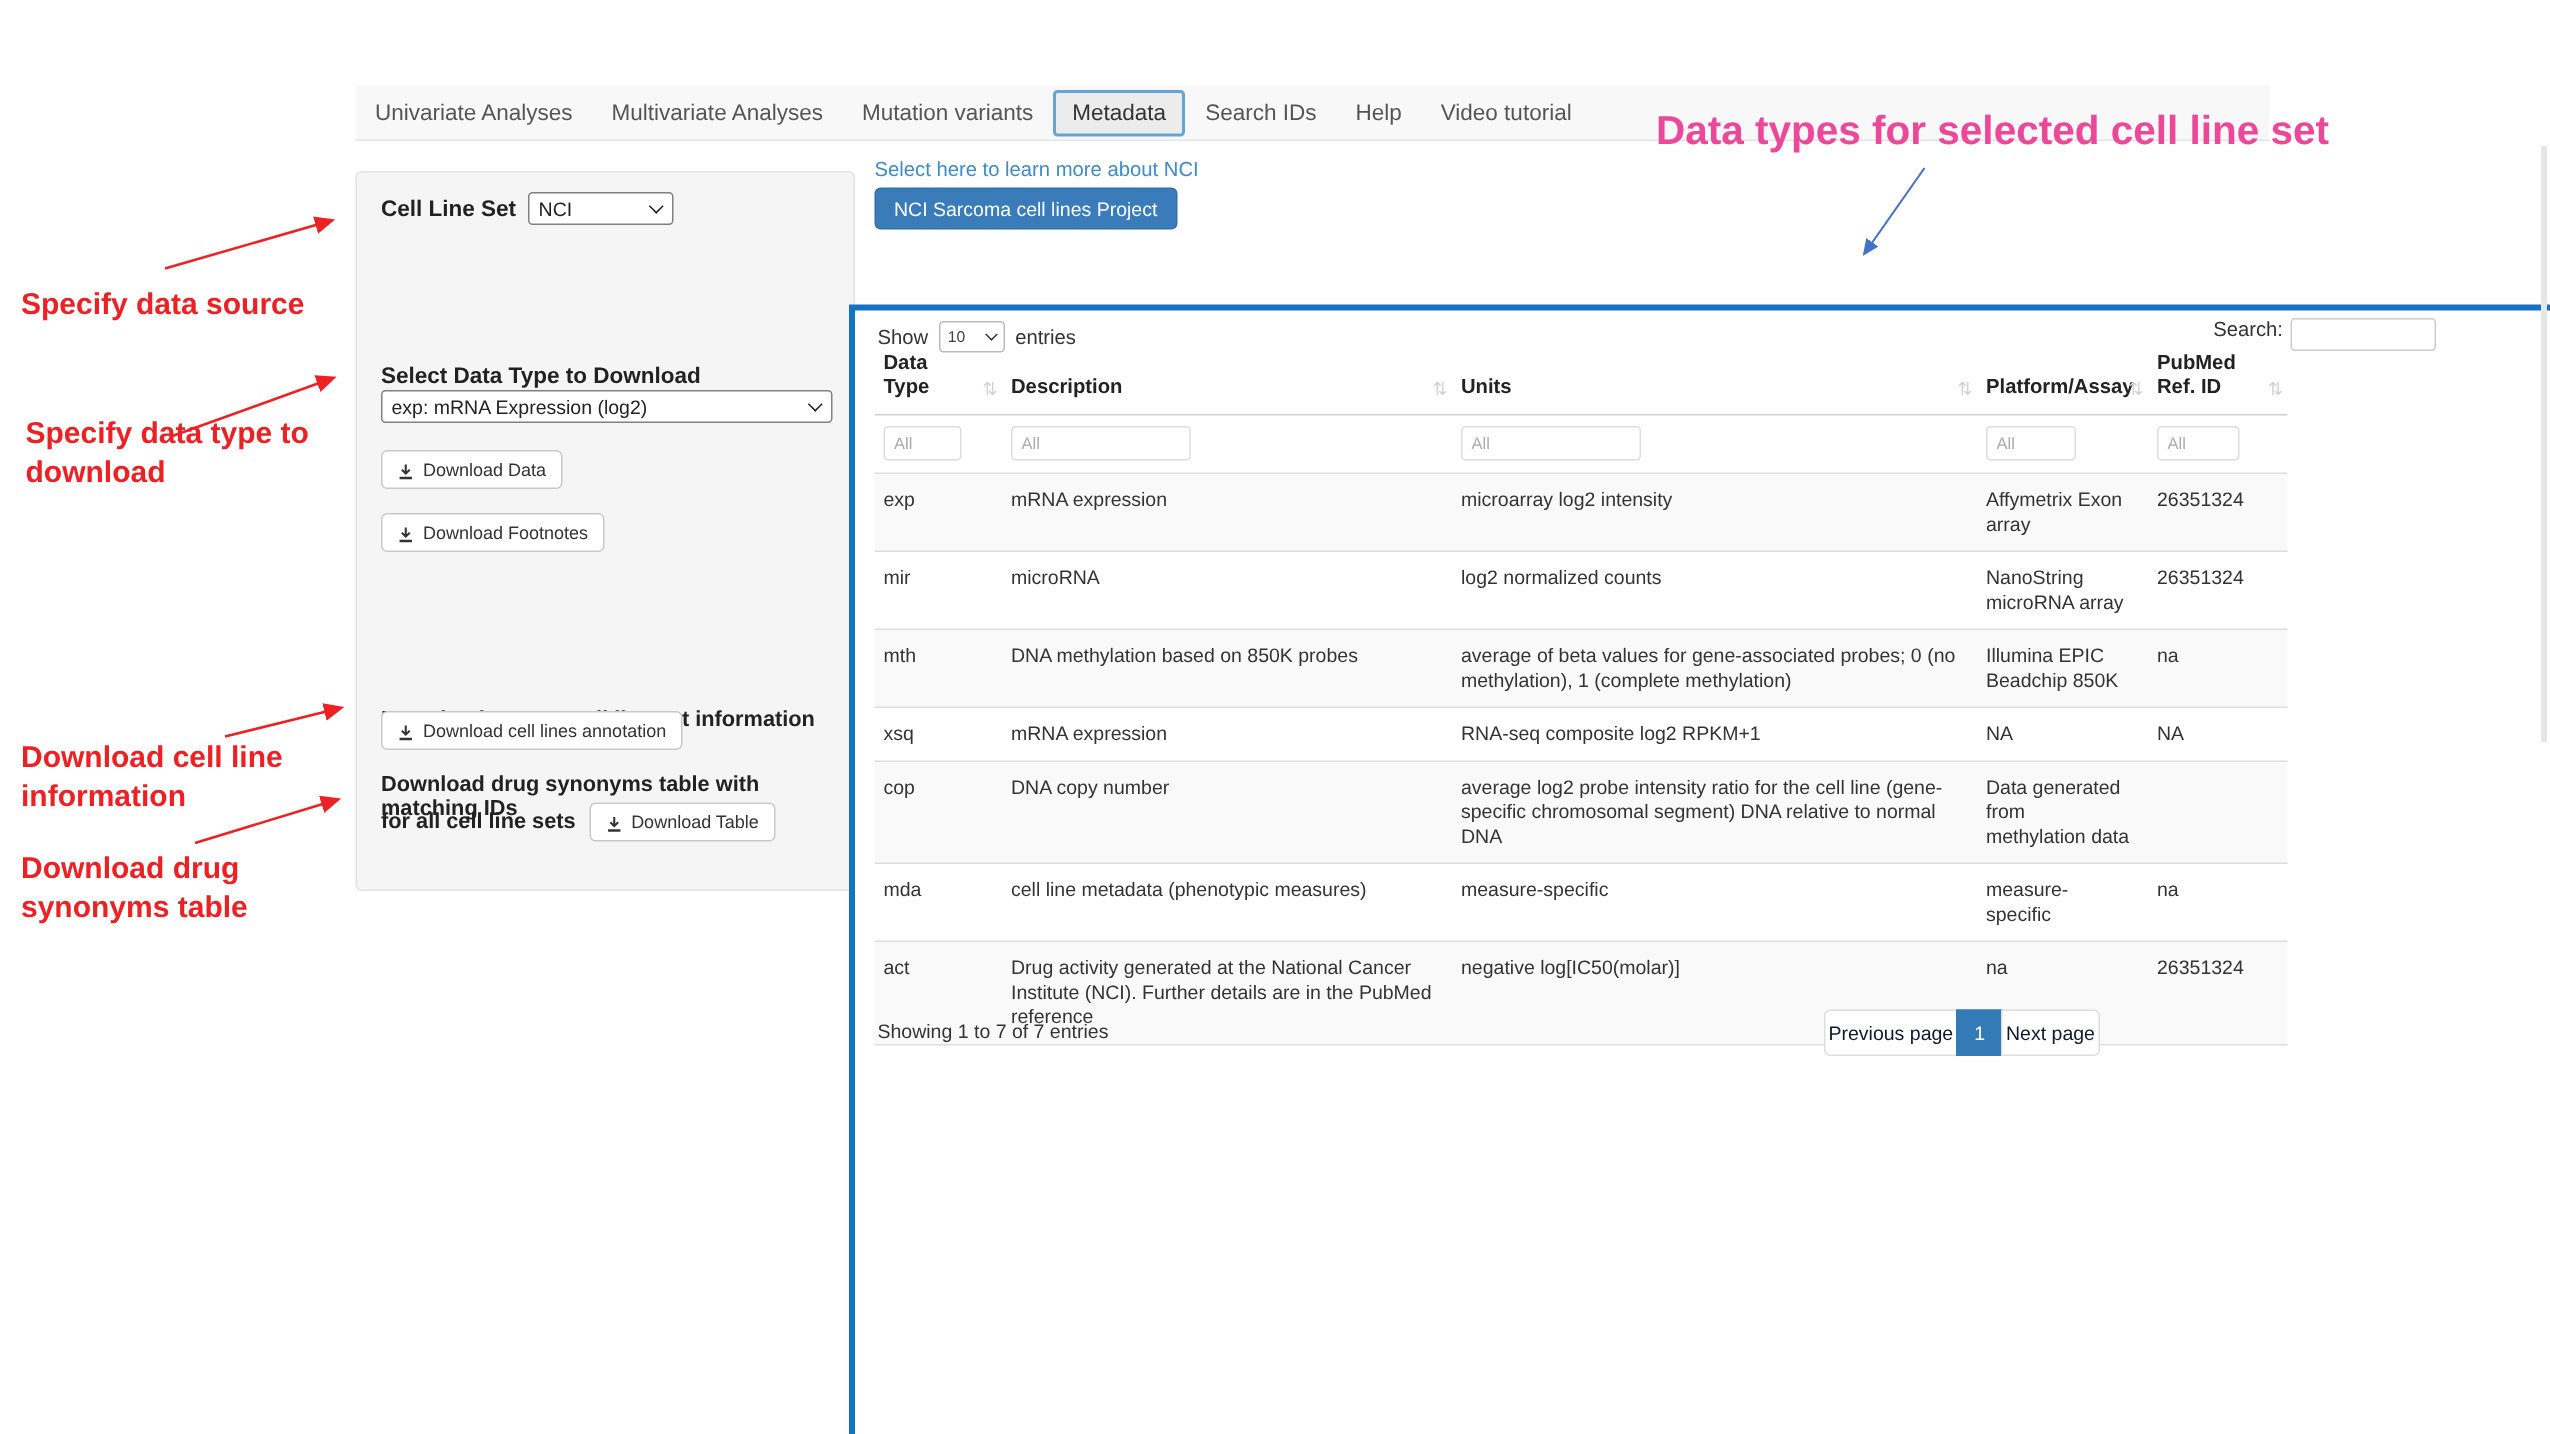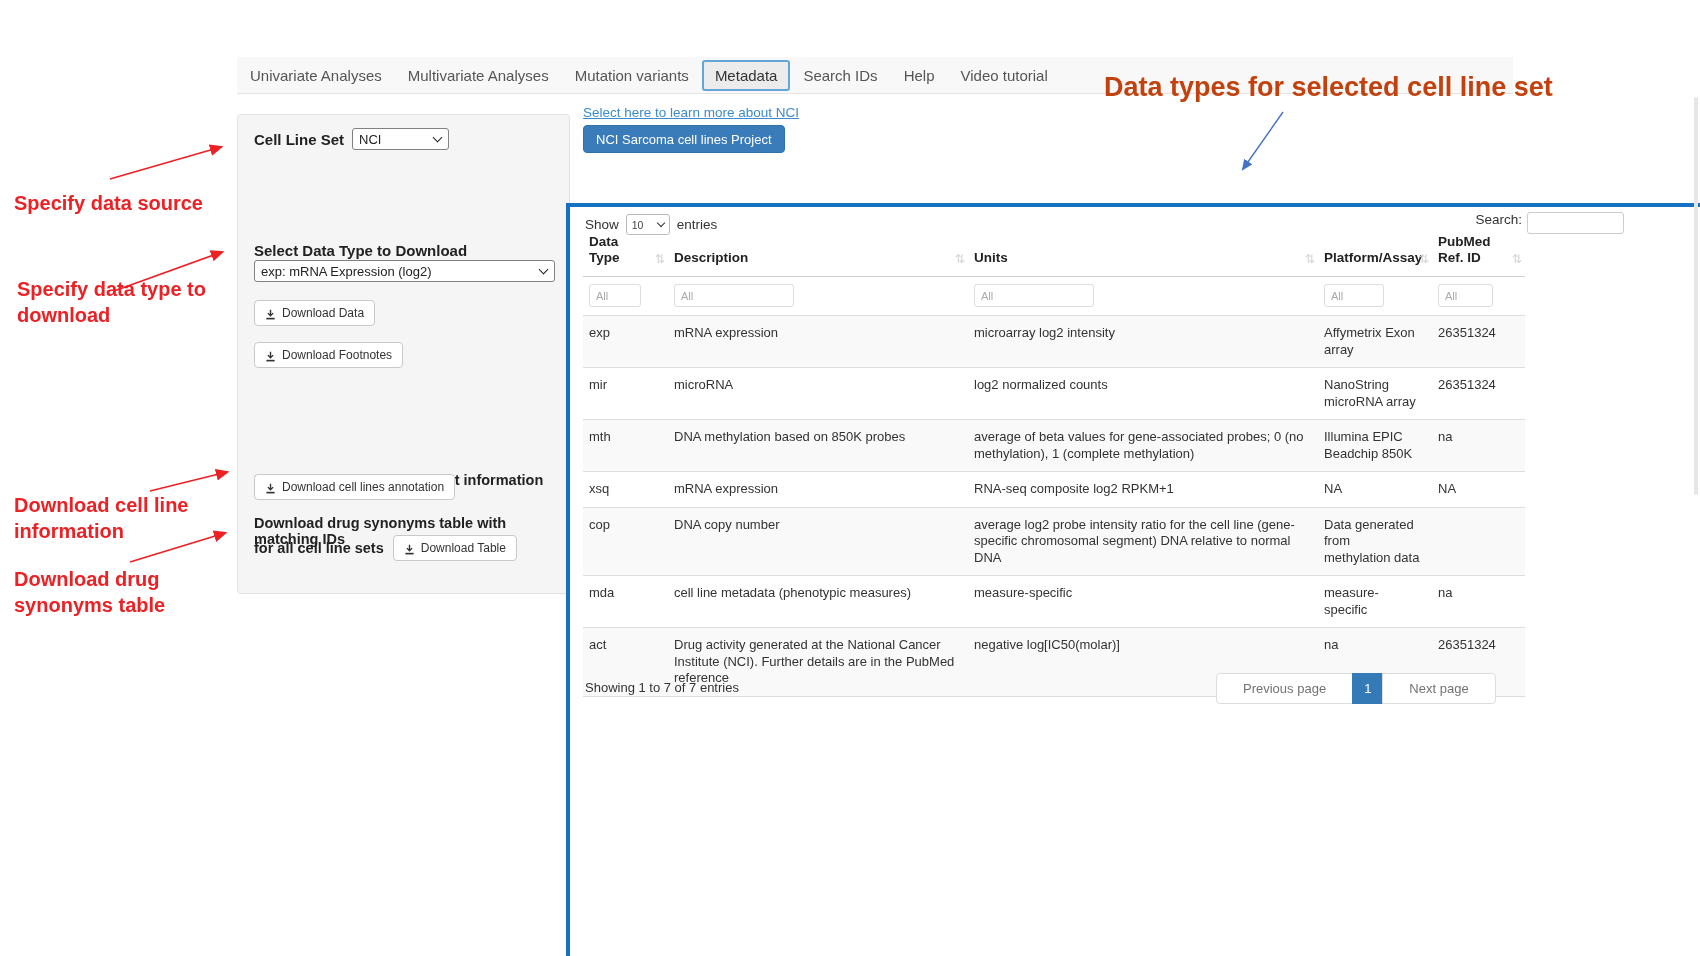--- a/index.html
+++ b/index.html
@@ -25,26 +25,26 @@
   .chev { width:7px; height:7px; border-right:1.8px solid #222; border-bottom:1.8px solid #222;
           transform:rotate(45deg); margin-top:-4px; flex:none; margin-left:8px; }
   .btn { display:inline-flex; align-items:flex-end; gap:6px; background:#fff;
          border:1px solid #c9c9c9; border-radius:4px; padding:5px 10px;
          font-size:12px; color:#333; cursor:pointer; white-space:nowrap; }
   .dlicon { flex:none; }
 
   
   .red-note { position:absolute; color:#ed2024; font-weight:bold; font-size:20px; line-height:26px; }
   #blue-note { position:absolute; left:1104px; top:72px; width:460px;
-               color:#c2410c; font-weight:bold; font-size:27px; }
+               color:#ec4899; font-weight:bold; font-size:27px; }
   #overlay { position:absolute; left:0; top:0; width:1700px; height:956px;
              pointer-events:none; z-index:9; }
 
   
-  #learn-link { position:absolute; left:583px; top:105px; font-size:13.5px; color:#3d8bcd; cursor:pointer;text-decoration:underline; }
+  #learn-link { position:absolute; left:583px; top:105px; font-size:13.5px; color:#3d8bcd; cursor:pointer; }
   #proj-btn { position:absolute; left:583px; top:125px; height:28px; background:#3a7cba;
               border:1px solid #3071a9; border-radius:4px; color:#fff; font-size:13px;
               display:flex; align-items:center; padding:0 12px; cursor:pointer; }
 
   
   #bluebox { position:absolute; left:566px; top:179px; width:1210px; height:758px;
              border:4px solid #1571c2; background:#fff;margin-top:24px; }
   .inbox { position:absolute; }
   #show-row { left:15px; top:7px; display:flex; align-items:center; gap:7px; font-size:13.5px; }
   #show-select { width:44px; height:21px; border:1px solid #bbb; border-radius:3px; background:#fff;
@@ -64,21 +64,21 @@
   #dtable tr.filter td { border-top:none; padding:7px 6px 8px 6px; }
   #dtable tr.filter input { height:23px; border:1px solid #ddd; border-radius:3px;
                             padding:0 6px; font-size:11px; color:#444; width:100%; }
   #dtable tr.filter input::placeholder { color:#aaa; }
   .fw52{width:52px!important;} .fw120{width:120px!important;} .fw60{width:60px!important;} .fw55{width:55px!important;}
   #dtable tbody tr.odd { background:#f9f9f9; }
   #dtable tbody tr:last-child td { border-bottom:1px solid #ddd; }
 
   #showing { left:15px; top:473px; font-size:13px; color:#333; }
   #pager { top:466px; left:646px; display:inline-flex; font-size:13px; }
-  .pg { border:1px solid #ddd; background:#fff; color:#737373; padding:7px 26px; cursor:pointer; }
+  .pg { border:1px solid #ddd; background:#fff; color:#0f172a; padding:7px 2px; cursor:pointer; }
   .pg.prev { border-radius:4px 0 0 4px; }
   .pg.next { border-radius:0 4px 4px 0; margin-left:-1px; }
   .pg.cur { background:#337ab7; border-color:#337ab7; color:#fff; margin-left:-1px; padding:7px 11px; }
 
   #scrollbar { position:absolute; right:2px; top:97px; width:4px; height:398px;
                background:#e6e6e6; border-radius:2px; }
 </style>
 </head>
 <body>
 

